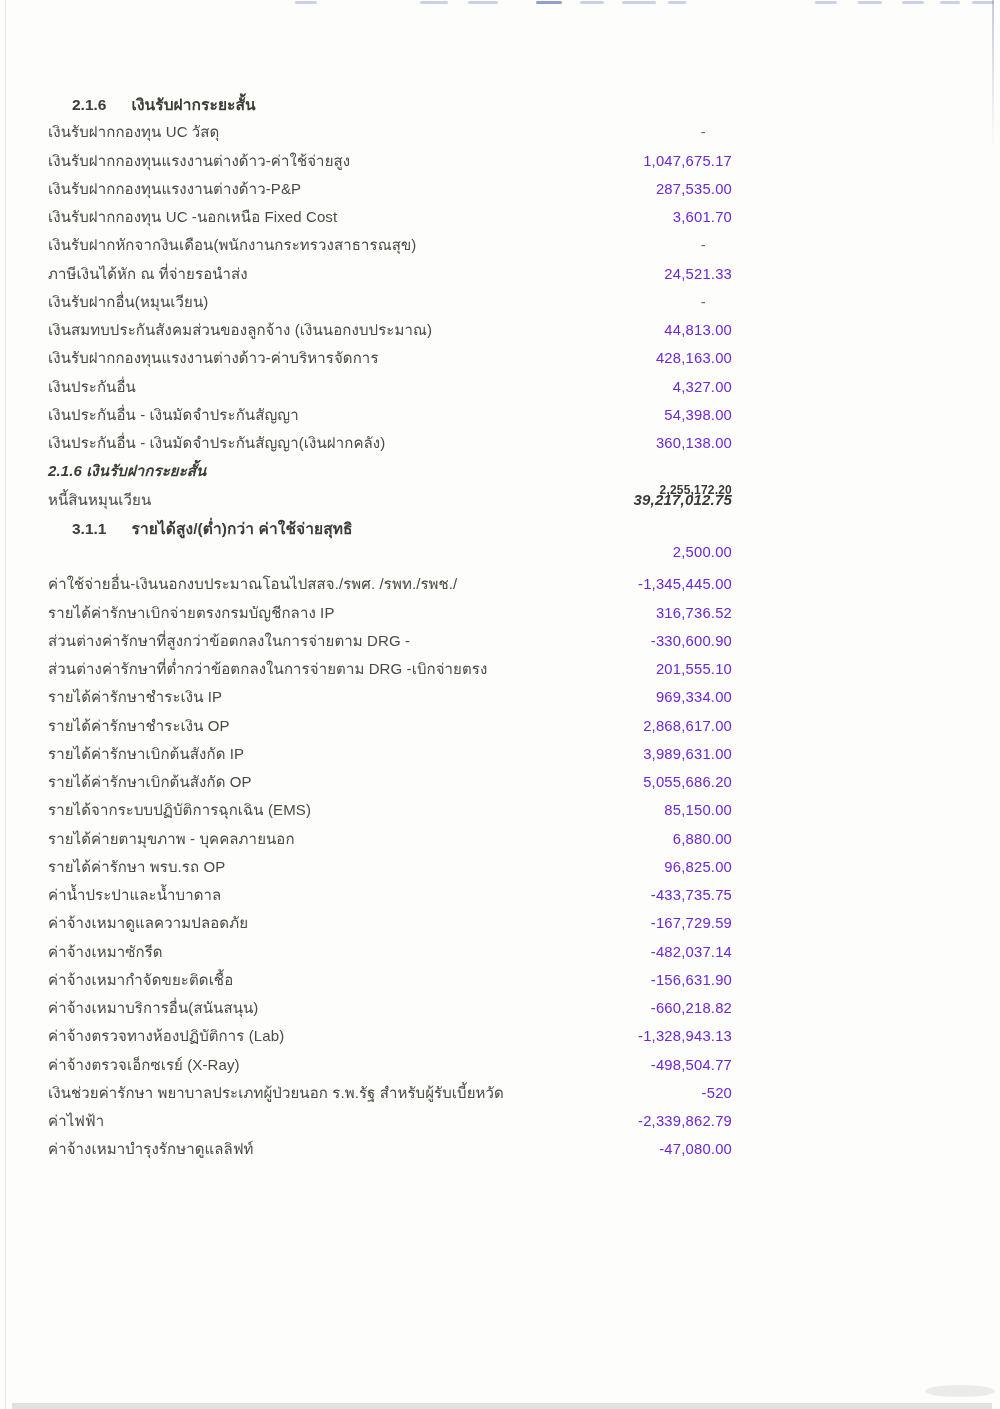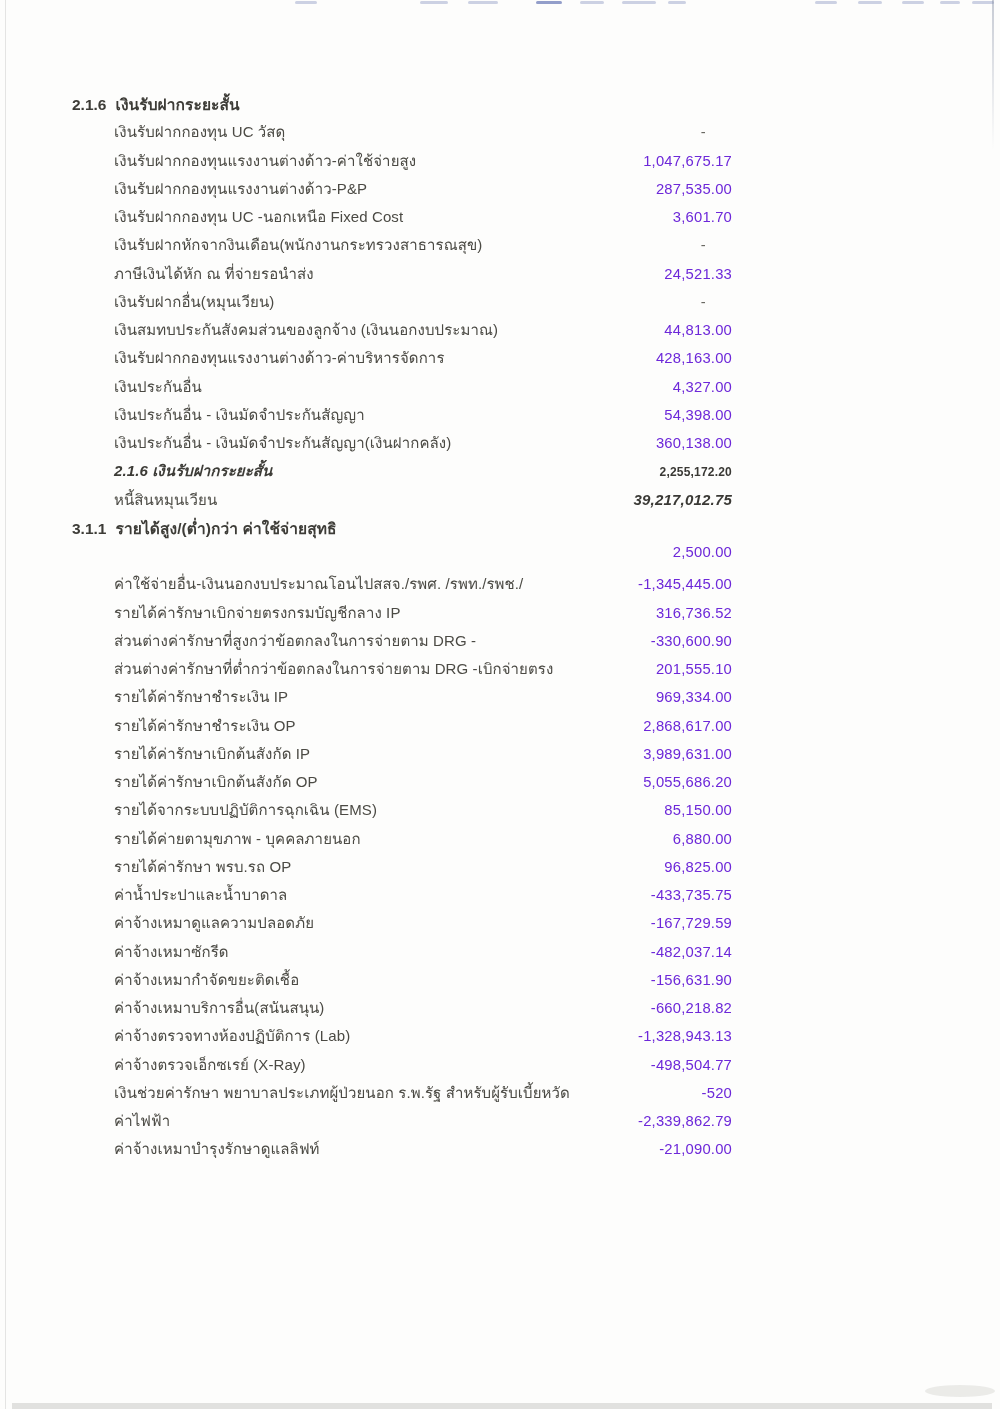--- a/index.html
+++ b/index.html
@@ -7,32 +7,32 @@
     width:1000px;height:1409px;
     background:#fdfdfc;
     font-family:"Liberation Sans","DejaVu Sans",sans-serif;
     position:relative;overflow:hidden;
   }
   .sheet{position:absolute;inset:0;}
   .table{position:absolute;left:0;top:92px;right:0;}
   .row{
     display:flex;align-items:baseline;
     height:28.25px;
-    padding-left:114px;padding-right:268px;
+    padding-left:48px;padding-right:268px;
     font-size:15px;color:#4b4a44;
   }
   .row .label{white-space:nowrap;letter-spacing:.1px;}
   .row .value{
     margin-left:auto;white-space:nowrap;
     font-size:14.8px;color:#6d28d9;letter-spacing:.2px;
   }
   .row .value.dash{padding-right:26px;color:#6a6963;}
   .row.section{padding-left:72px;font-weight:bold;color:#3d3c37;font-size:15.5px;}
-  .row.section .num{margin-right:9px;}
-  .row.subtotal{font-weight:bold;font-style:italic;color:#3d3c37;}
+  .row.section .num{margin-right:25px;}
+  .row.subtotal{font-weight:bold;font-style:italic;color:#3d3c37;flex-direction:column;}
   .row.subtotal .value{font-style:normal;font-weight:bold;color:#3a3935;font-size:12px;}
   .row.total .value{font-weight:bold;color:#3a3935;font-size:15px;font-style:italic;}
   
   .artifact{position:absolute;pointer-events:none;}
   .top-dash{top:1px;height:3px;background:rgba(92,108,168,.30);border-radius:2px;}
   .top-dash.dark{background:rgba(60,80,160,.55);}
   .edge-right{right:6px;top:0;width:2px;height:150px;
     background:linear-gradient(rgba(118,128,152,.40),rgba(118,128,152,0));}
   .edge-left{left:5px;top:0;bottom:0;width:1px;background:rgba(160,160,156,.26);}
   .bottom-strip{left:12px;right:8px;bottom:0;height:6px;background:rgba(198,198,194,.5);}
@@ -204,16 +204,16 @@
       <div class="row item">
         <span class="label">เงินช่วยค่ารักษา พยาบาลประเภทผู้ป่วยนอก ร.พ.รัฐ สำหรับผู้รับเบี้ยหวัด</span>
         <span class="value">-520</span>
       </div>
       <div class="row item">
         <span class="label">ค่าไฟฟ้า</span>
         <span class="value">-2,339,862.79</span>
       </div>
       <div class="row item">
         <span class="label">ค่าจ้างเหมาบำรุงรักษาดูแลลิฟท์</span>
-        <span class="value">-21,090.00</span>
+        <span class="value">-47,080.00</span>
       </div>
     </div>
 </div>
 
 </body></html>

